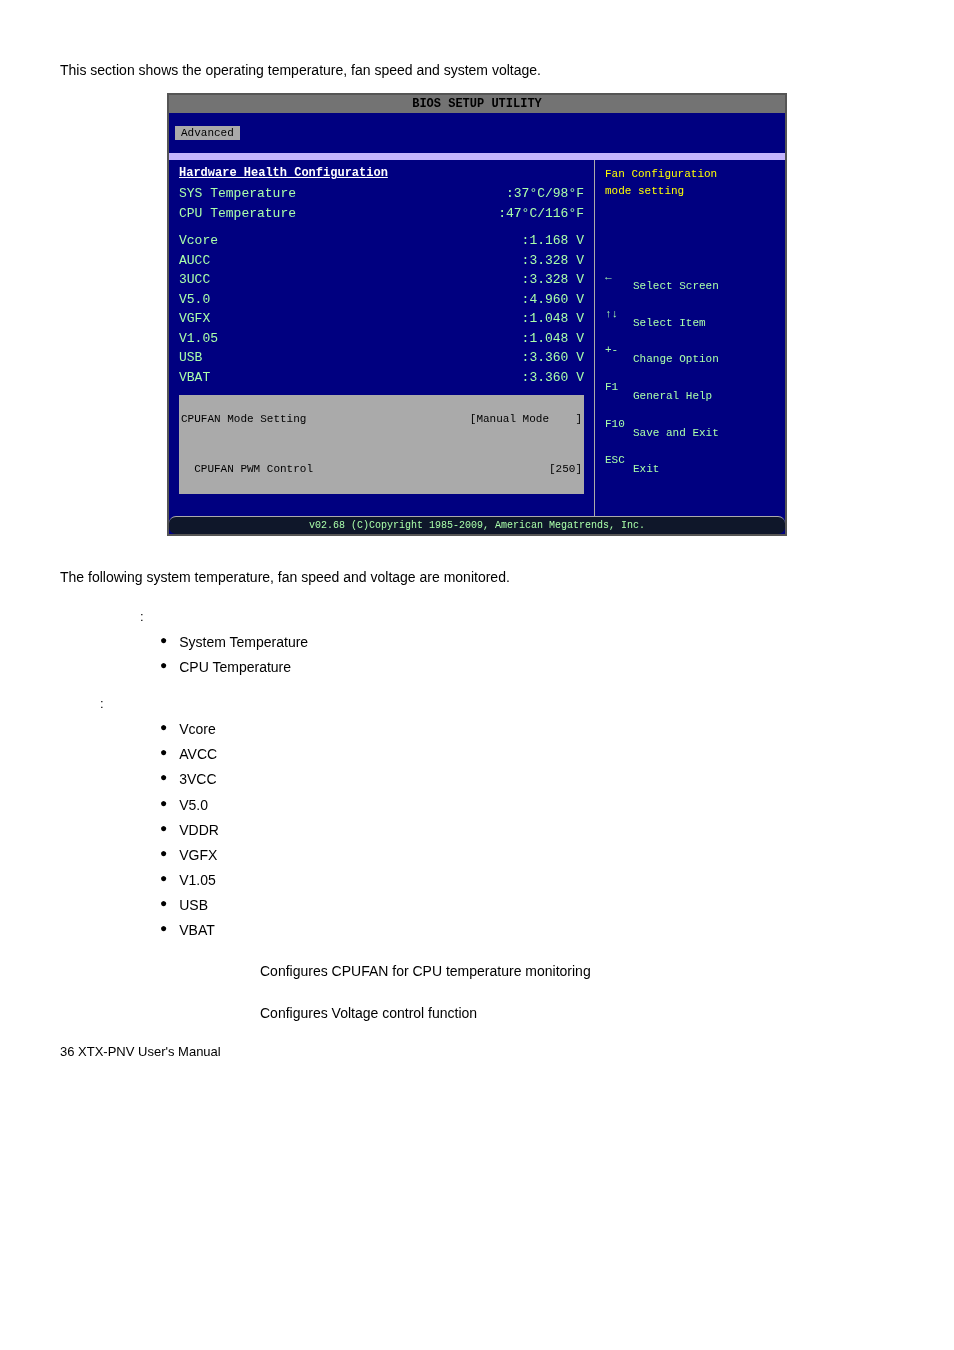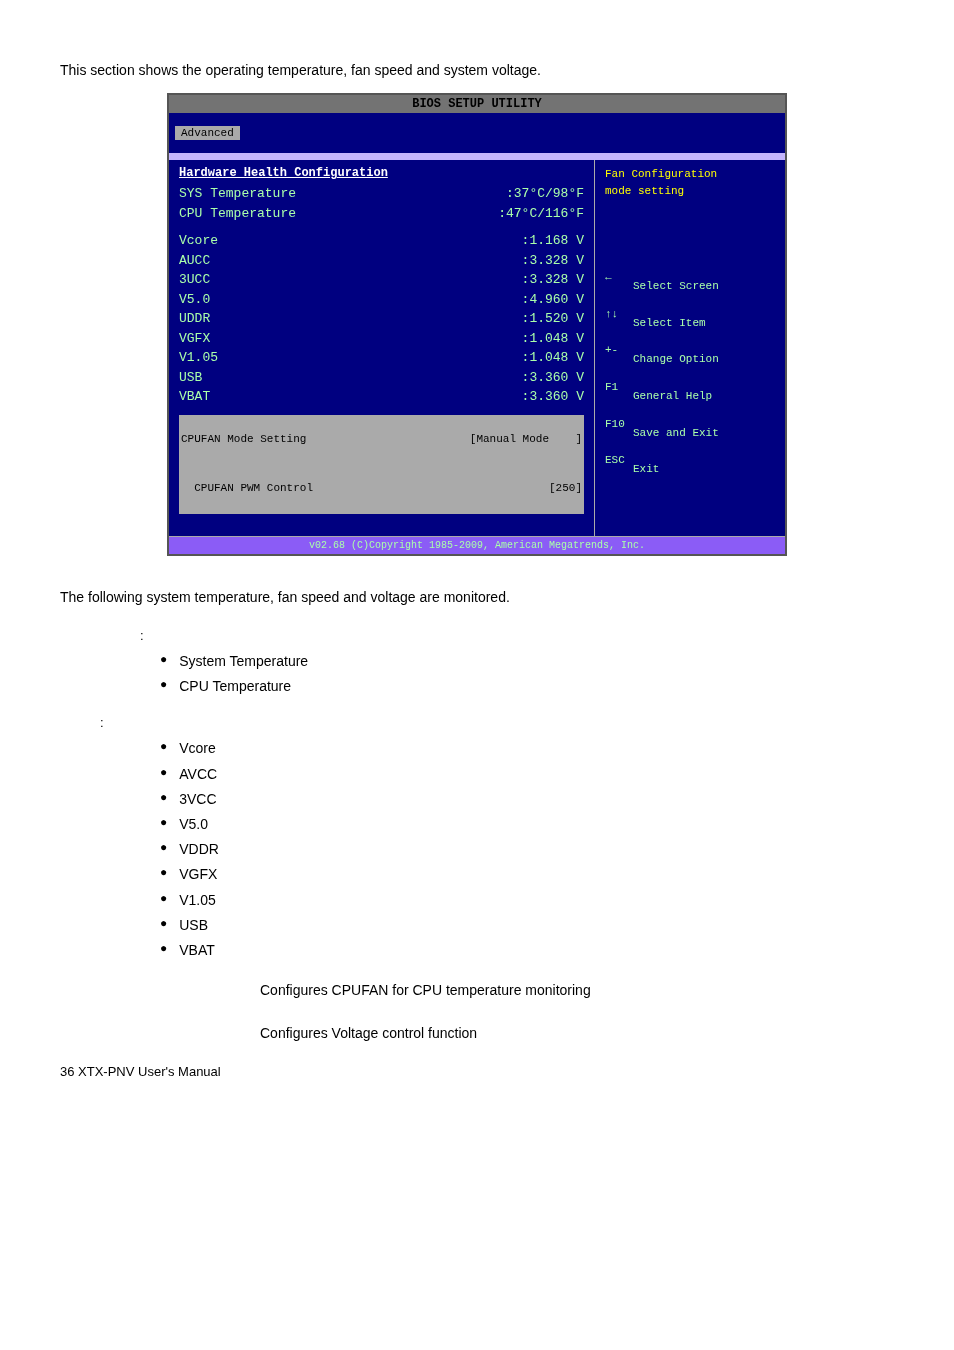--- a/index.html
+++ b/index.html
@@ -134,26 +134,27 @@
       width: 28px;
       display: inline-block;
     }
 
     .bios-key-row .key-label {
       color: #aaffaa;
       margin-top: 18px;
     }
 
     .bios-footer {
-      background: #8b5cf6;
+      background: #0f172a;
       border-top: 1px solid #aaa;
       text-align: center;
       padding: 3px;
       color: #aaffaa;
       font-size: 10px;
+      border-radius: 7px;
     }
 
     
     .section-text {
       font-size: 14px;
       margin-bottom: 20px;
       line-height: 1.6;
     }
 
     .subsection {
@@ -242,24 +243,20 @@
       </div>
       <div class="bios-row">
         <span class="label">3UCC</span>
         <span class="value">:3.328 V</span>
       </div>
       <div class="bios-row">
         <span class="label">V5.0</span>
         <span class="value">:4.960 V</span>
       </div>
       <div class="bios-row">
-        <span class="label">UDDR</span>
-        <span class="value">:1.520 V</span>
-      </div>
-      <div class="bios-row">
         <span class="label">VGFX</span>
         <span class="value">:1.048 V</span>
       </div>
       <div class="bios-row">
         <span class="label">V1.05</span>
         <span class="value">:1.048 V</span>
       </div>
       <div class="bios-row">
         <span class="label">USB</span>
         <span class="value">:3.360 V</span>

